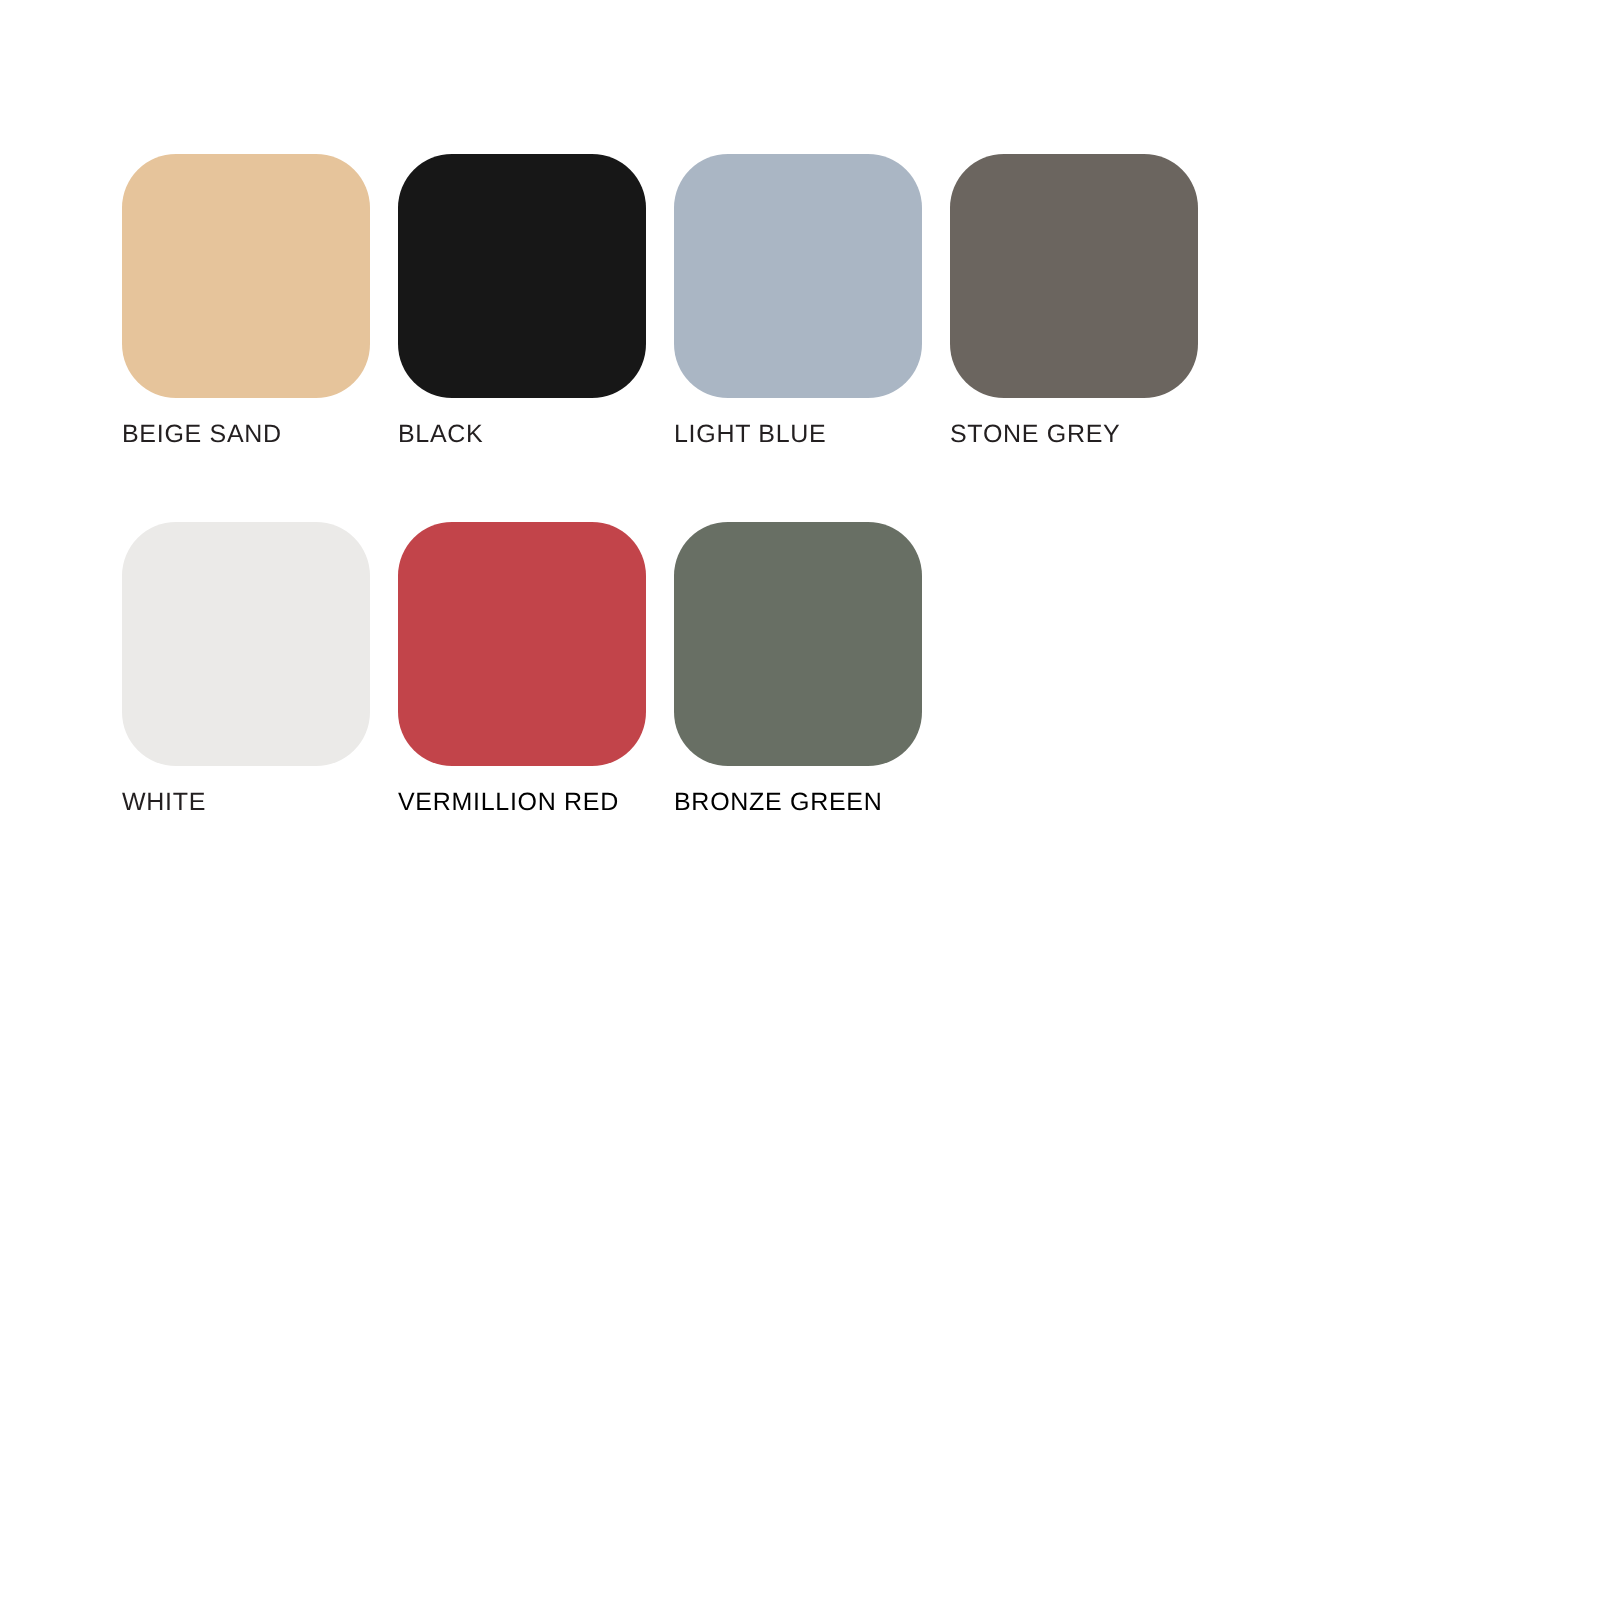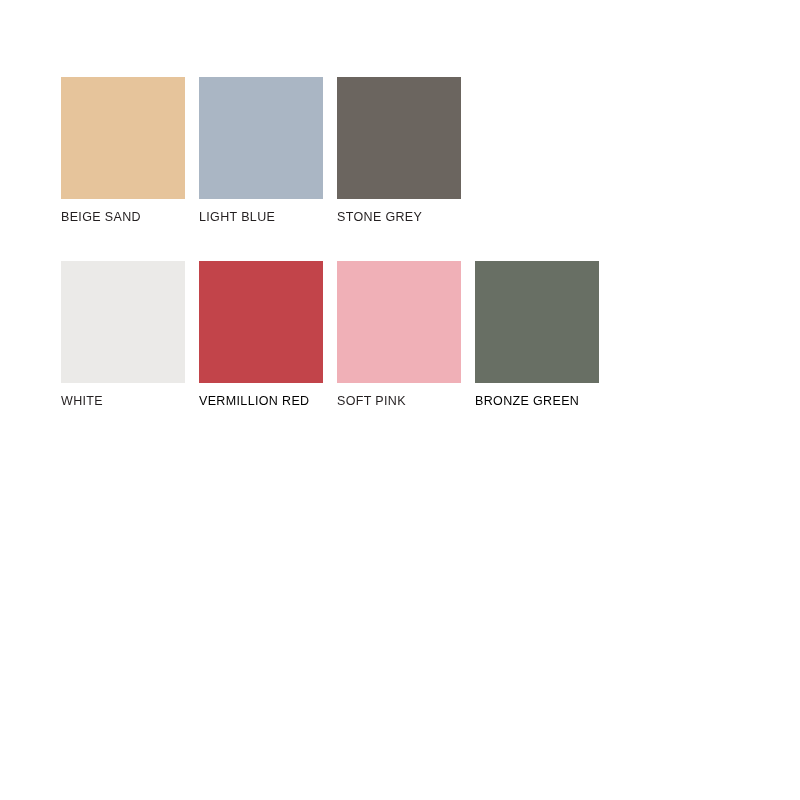--- a/index.html
+++ b/index.html
@@ -1,16 +1,16 @@
 <!DOCTYPE html>
 <html><head>
 <meta charset="utf-8">
 <title>Color Palette Swatches</title>
 <style>
-  * { box-sizing: border-box; }
+  * { box-sizing: border-box; border-radius: 27px; }
   html, body {
     margin: 0;
     padding: 0;
     width: 800px;
     height: 800px;
     background: #FFFFFF;
   }
   body {
     font-family: "Liberation Sans", sans-serif;
     -webkit-font-smoothing: antialiased;
@@ -57,41 +57,41 @@
 <body style="background-color: rgb(255, 255, 255);">
 
 <div id="palette-board">
 
   <div class="swatch-row">
     <div class="swatch-cell">
       <div class="swatch-chip" style="background-color: rgb(230, 196, 155);"></div>
       <div class="swatch-label" style="color: rgb(35, 31, 32);">BEIGE SAND</div>
     </div>
     <div class="swatch-cell">
+      <div class="swatch-chip" style="background-color: rgb(23, 23, 23);"></div>
+      <div class="swatch-label" style="color: rgb(35, 31, 32);">BLACK</div>
+    </div>
+    <div class="swatch-cell">
       <div class="swatch-chip" style="background-color: rgb(170, 182, 196);"></div>
       <div class="swatch-label" style="color: rgb(35, 31, 32);">LIGHT BLUE</div>
     </div>
     <div class="swatch-cell">
       <div class="swatch-chip" style="background-color: rgb(107, 101, 95);"></div>
       <div class="swatch-label" style="color: rgb(35, 31, 32);">STONE GREY</div>
     </div>
   </div>
 
   <div class="swatch-row">
     <div class="swatch-cell">
       <div class="swatch-chip" style="background-color: rgb(235, 234, 232);"></div>
       <div class="swatch-label" style="color: rgb(35, 31, 32);">WHITE</div>
     </div>
     <div class="swatch-cell">
       <div class="swatch-chip" style="background-color: rgb(194, 68, 74);"></div>
       <div class="swatch-label" style="color: #000000;">VERMILLION RED</div>
     </div>
     <div class="swatch-cell">
-      <div class="swatch-chip" style="background-color: rgb(240, 176, 183);"></div>
-      <div class="swatch-label" style="color: rgb(35, 31, 32);">SOFT PINK</div>
-    </div>
-    <div class="swatch-cell">
       <div class="swatch-chip" style="background-color: rgb(104, 111, 100);"></div>
       <div class="swatch-label" style="color: #000000;">BRONZE GREEN</div>
     </div>
   </div>
 
 </div>
 
 </body></html>

